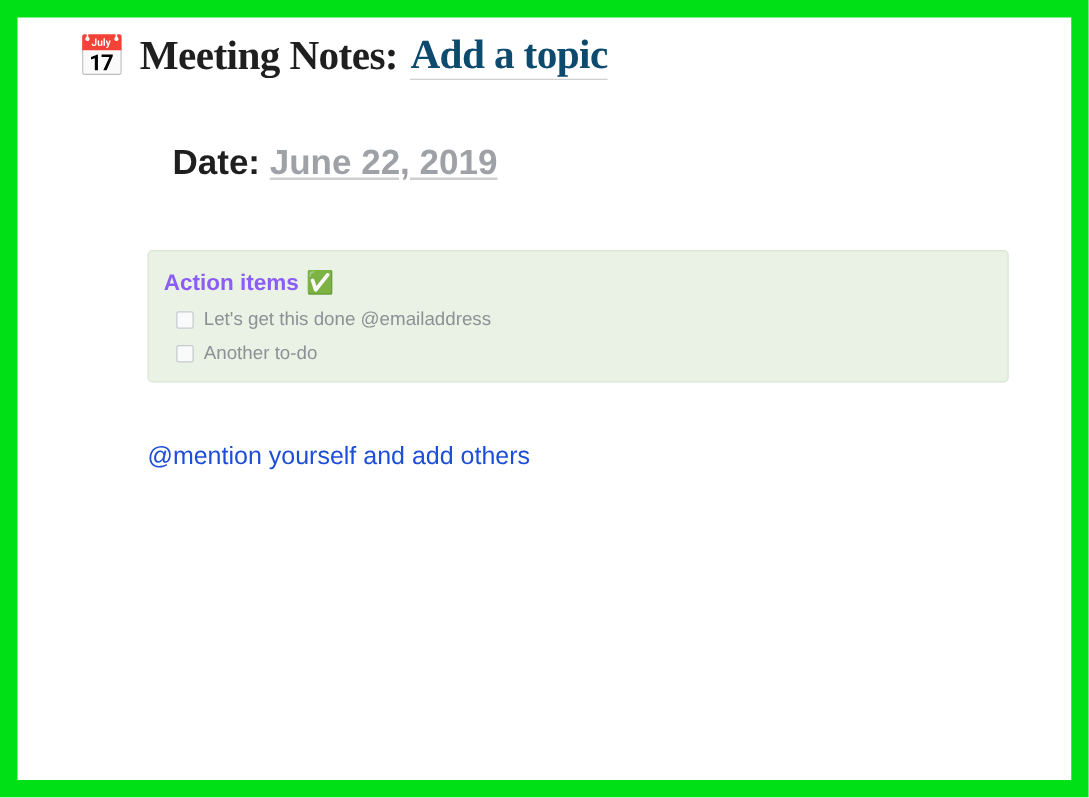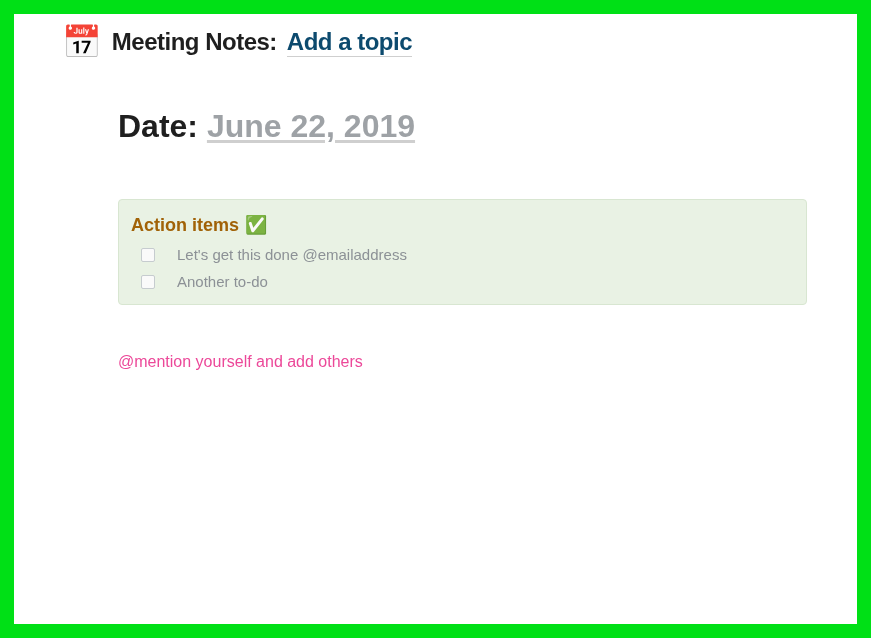--- a/index.html
+++ b/index.html
@@ -25,73 +25,75 @@
       display: flex;
       align-items: center;
       gap: 10px;
       margin-top: 4px;
     }
     .title-icon {
       font-size: 32px;
       line-height: 1;
     }
     .title-text {
-      font-size: 24px;
+      font-size: 33px;
       font-weight: 700;
       color: #1f1f1f;
       letter-spacing: -0.5px;
+      font-family: Liberation Serif, serif;
     }
     .title-placeholder {
       color: #0c4a6e;
       border-bottom: 1px solid #cfcfcf;
       padding-bottom: 0;
       font-weight: 700;
     }
     .content {
       padding-left: 56px;
       padding-right: 10px;
     }
     .date-row {
       margin-top: 50px;
-      font-size: 32px;
+      font-size: 28px;
       font-weight: 700;
       color: #1f1f1f;
+      margin-left: 20px;
     }
     .date-value {
       color: #9ea2a6;
       text-decoration: underline;
       text-decoration-color: #cfcfcf;
       text-underline-offset: 3px;
     }
     .callout {
       margin-top: 54px;
       background: #e9f2e4;
       border: 1px solid #d8e6d1;
       border-radius: 4px;
       padding: 14px 14px 14px 12px;
     }
     .callout-title {
       font-size: 18px;
       font-weight: 600;
-      color: #a16207;
+      color: #8b5cf6;
       display: flex;
       align-items: center;
       gap: 6px;
     }
     .callout-title .emoji {
       font-size: 18px;
     }
     .todo-list {
       margin-top: 10px;
       padding-left: 10px;
     }
     .todo-item {
       display: flex;
       align-items: center;
-      gap: 22px;
+      gap: 8px;
       color: #8c9196;
       font-size: 15px;
       margin-bottom: 10px;
     }
     .todo-item:last-child {
       margin-bottom: 0;
     }
     .checkbox {
       width: 14px;
       height: 14px;
@@ -109,22 +111,22 @@
       color: #2a2c2e;
       display: flex;
       align-items: center;
       gap: 6px;
     }
     .section-heading .emoji {
       font-size: 19px;
     }
     .placeholder-text {
       margin-top: 0;
-      color: #ec4899;
-      font-size: 16px;
+      color: #1d4ed8;
+      font-size: 20px;
     }
     .bullet-list {
       margin-top: 12px;
       padding-left: 22px;
       list-style: none;
     }
     .bullet-list li {
       position: relative;
       color: #808488;
       font-size: 16px;

